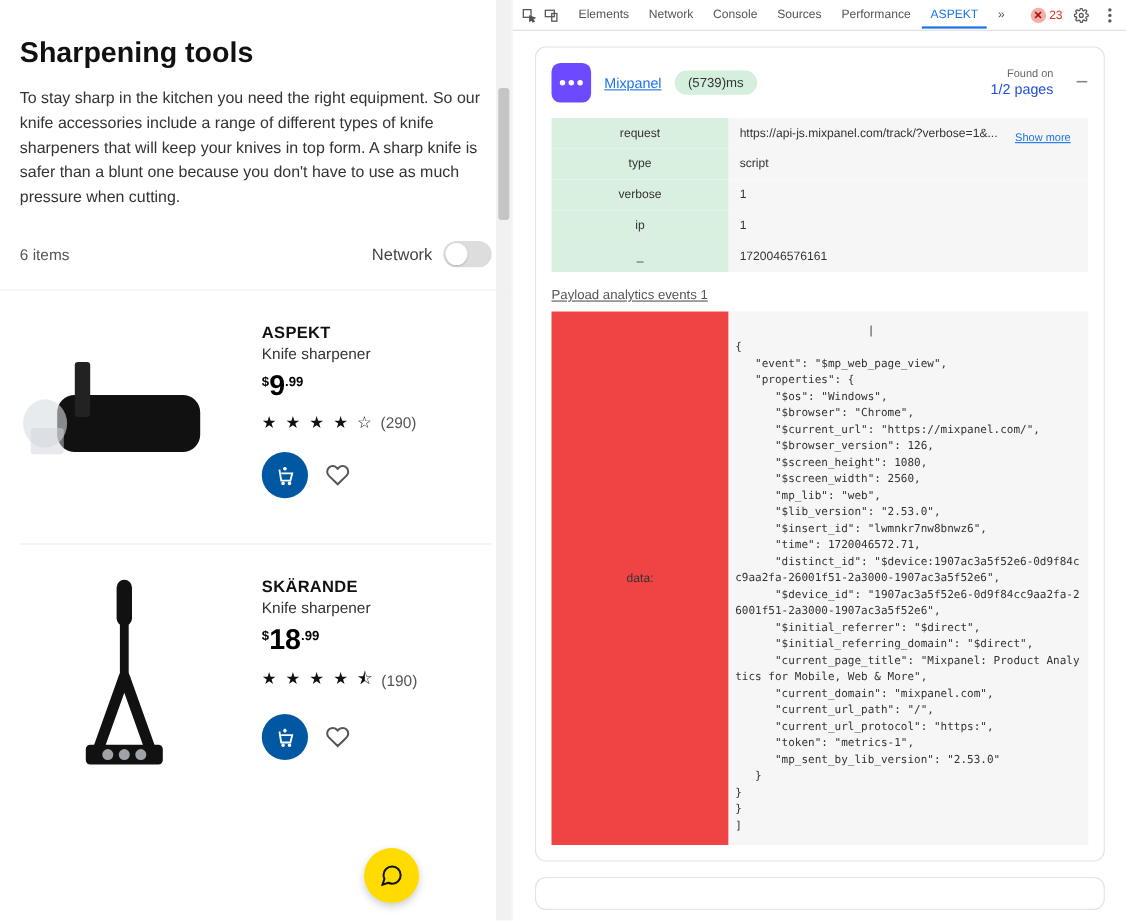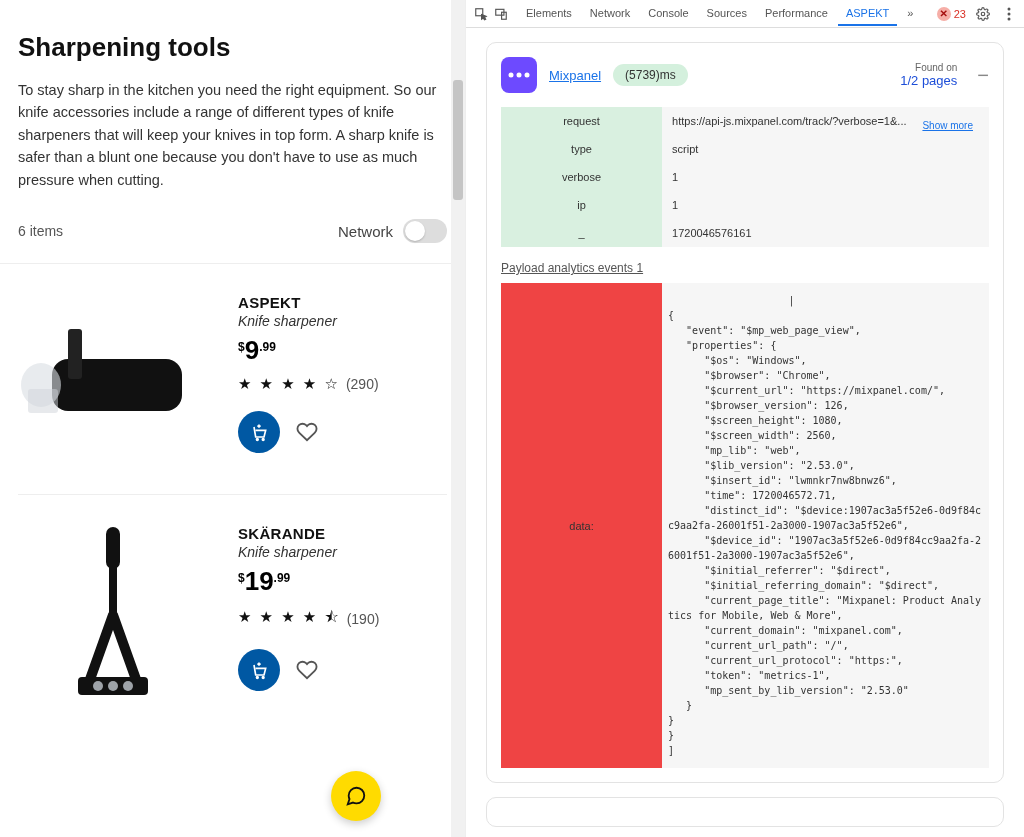--- a/index.html
+++ b/index.html
@@ -13,21 +13,21 @@
 .toggle { width: 44px; height: 24px; background: #ddd; border-radius: 12px; position: relative; cursor: pointer; }
 .toggle::after { content:""; position: absolute; left: 2px; top: 2px; width: 20px; height: 20px; background:#fff; border-radius:50%; box-shadow:0 1px 2px rgba(0,0,0,.2); }
 .filter-row { display: flex; gap: 10px; align-items: center; position: relative; }
 .filter-pill { background:#f5f5f5; border-radius: 20px; padding: 10px 22px; font-size: 14px; font-weight:600; color:#111; cursor:pointer; }
 .scroll-btn { position:absolute; right:-6px; top:50%; transform:translateY(-50%); width:34px; height:34px; border-radius:50%; background:#fff; border:1px solid #eee; box-shadow:0 2px 6px rgba(0,0,0,.15); display:flex; align-items:center; justify-content:center; cursor:pointer; }
 .products-divider { border-top:1px solid #eee; margin: 20px -18px 0; }
 .product { display:flex; gap:30px; padding:20px 0; border-bottom:1px solid #eee;justify-content:flex-end; }
 .product-img { width:190px; height:190px; display:flex; align-items:center; justify-content:center; }
 .product-info { flex:1; padding-top:10px; }
 .prod-name { font-weight:700; font-size:15px; letter-spacing:0.3px; color:#111; }
-.prod-sub { font-size:14px; color:#333; margin:2px 0 8px;font-style:italic; }
+.prod-sub { font-size:14px; color:#333; margin:2px 0 8px; }
 .price { display:flex; align-items:flex-start; }
 .price-currency { font-size:12px; font-weight:700; margin-top:3px; }
 .price-whole { font-size:26px; font-weight:700; line-height:1; }
 .price-fraction { font-size:12px; font-weight:700; margin-top:3px; }
 .rating-row { display:flex; align-items:center; gap:6px; margin-top:12px; font-size:14px; color:#555; }
 .stars { color:#111; font-size:15px; letter-spacing:2px; }
 .actions { display:flex; gap:14px; margin-top:18px; align-items:center; }
 .cart-btn { width:42px; height:42px; border-radius:50%; background:#0058a3; display:flex; align-items:center; justify-content:center; cursor:pointer; }
 .heart-btn { width:26px; height:26px; display:flex; align-items:center; justify-content:center; cursor:pointer; }
 .left-scrollbar { position:absolute; right:0; top:0; width:14px; height:100%; background:#f1f1f1; }
@@ -130,21 +130,21 @@
           <circle cx="60" cy="171" r="5" fill="#9ea3a8"></circle>
           <circle cx="75" cy="171" r="5" fill="#9ea3a8"></circle>
           <circle cx="90" cy="171" r="5" fill="#9ea3a8"></circle>
         </svg>
       </div>
       <div class="product-info">
         <div class="prod-name">SKÄRANDE</div>
         <div class="prod-sub">Knife sharpener</div>
         <div class="price">
           <span class="price-currency">$</span>
-          <span class="price-whole">19</span>
+          <span class="price-whole">18</span>
           <span class="price-fraction">.99</span>
         </div>
         <div class="rating-row">
           <span class="stars">★ ★ ★ ★ ⯪</span>
           <span>(190)</span>
         </div>
         <div class="actions">
           <div class="cart-btn">
             <svg width="20" height="20" viewBox="0 0 24 24" fill="none" stroke="#fff" stroke-width="2">
                 <path d="M6 6l2 12h10l2-8H8"></path>

